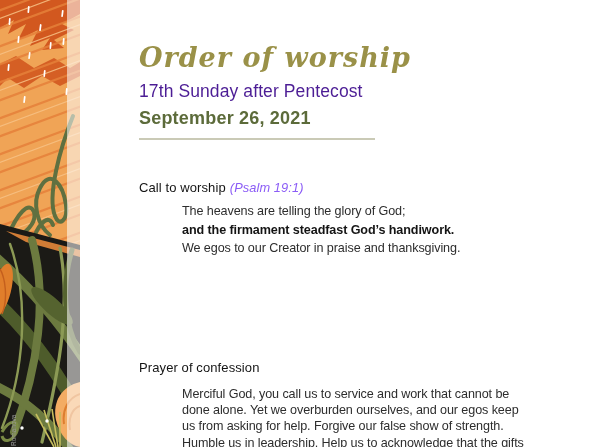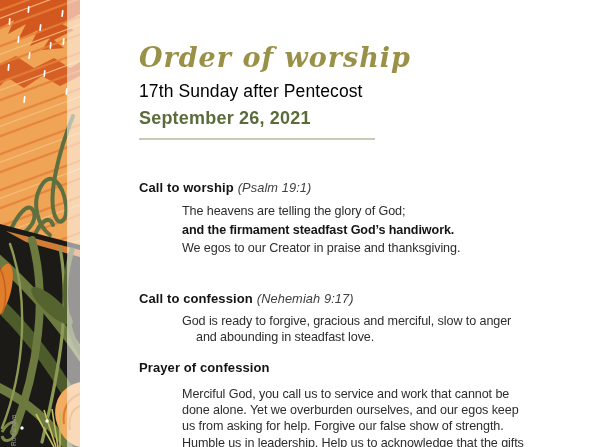--- a/index.html
+++ b/index.html
@@ -20,44 +20,44 @@
     position:absolute;left:0;top:42px;
     font-family:"DejaVu Serif", serif;
     font-style:italic;font-weight:700;
     font-size:27px;line-height:32px;
     color:#9A9148;letter-spacing:1px;
     white-space:nowrap;
   }
   .subtitle{
     position:absolute;left:0;top:81px;
     font-size:17.5px;line-height:21px;font-weight:400;
-    color:#000000;letter-spacing:.1px;white-space:nowrap;
+    color:#4c1d95;letter-spacing:.1px;white-space:nowrap;
   }
   .date-line{
     position:absolute;left:0;top:107px;
     font-size:18px;line-height:22px;font-weight:800;
     color:#5C6B3A;letter-spacing:.2px;white-space:nowrap;
   }
   .rule{
     position:absolute;left:0;top:138px;width:236px;height:2px;
     background:#CACAB6;
   }
 
   
   .sections{position:absolute;left:0;top:0;width:100%;height:100%;}
   .section{position:absolute;left:0;width:100%;}
   .sec-0{top:180px;}
   .sec-1{top:291px;}
   .sec-2{top:360px;}
   .sec-head{
     font-size:13px;line-height:16px;color:#141414;white-space:nowrap;
   }
-  .sec-head b{font-weight:700;letter-spacing:.1px;}
+  .sec-head b{font-weight:400;letter-spacing:.1px;}
   .sec-head .ref{
-    font-style:italic;font-weight:400;color:#404040;font-size:12.8px;
+    font-style:italic;font-weight:400;color:#8b5cf6;font-size:12.8px;
     margin-left:4px;letter-spacing:.1px;
   }
   .sec-body{margin:6px 0 0 43px;}
   .sec-2 .sec-body{margin-top:10px;}
   .line{
     font-size:12.6px;color:#2D2D2D;line-height:16.2px;
     letter-spacing:-0.1px;white-space:nowrap;
   }
   .sec-0 .line{line-height:18.6px;}
   .line.bold{font-weight:700;color:#141414;}
@@ -166,27 +166,20 @@
 
     <div class="sections">
         <section class="section sec-0">
           <div class="sec-head"><b>Call to worship</b><span class="ref">(Psalm 19:1)</span></div>
           <div class="sec-body">
             <div class="line">The heavens are telling the glory of God;</div>
             <div class="line bold">and the firmament steadfast God’s handiwork.</div>
             <div class="line">We egos to our Creator in praise and thanksgiving.</div>
           </div>
         </section>
-        <section class="section sec-1">
-          <div class="sec-head"><b>Call to confession</b><span class="ref">(Nehemiah 9:17)</span></div>
-          <div class="sec-body">
-            <div class="line">God is ready to forgive, gracious and merciful, slow to anger</div>
-            <div class="line indent2">and abounding in steadfast love.</div>
-          </div>
-        </section>
         <section class="section sec-2">
           <div class="sec-head"><b>Prayer of confession</b></div>
           <div class="sec-body">
             <div class="line">Merciful God, you call us to service and work that cannot be</div>
             <div class="line">done alone. Yet we overburden ourselves, and our egos keep</div>
             <div class="line">us from asking for help. Forgive our false show of strength.</div>
             <div class="line">Humble us in leadership. Help us to acknowledge that the gifts</div>
           </div>
         </section>
       </div>

